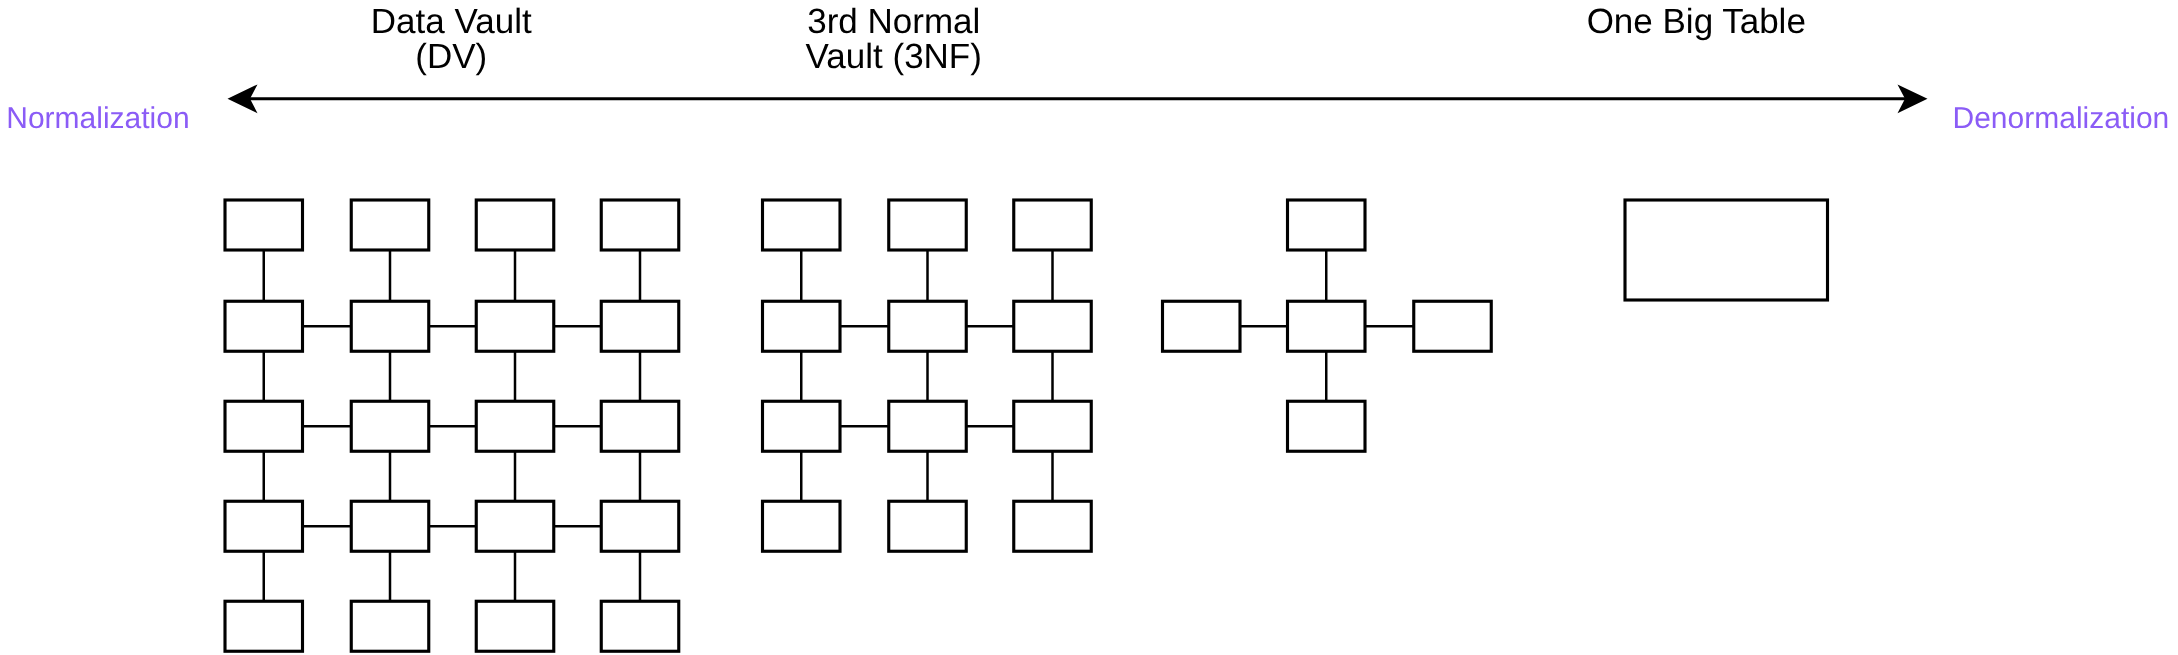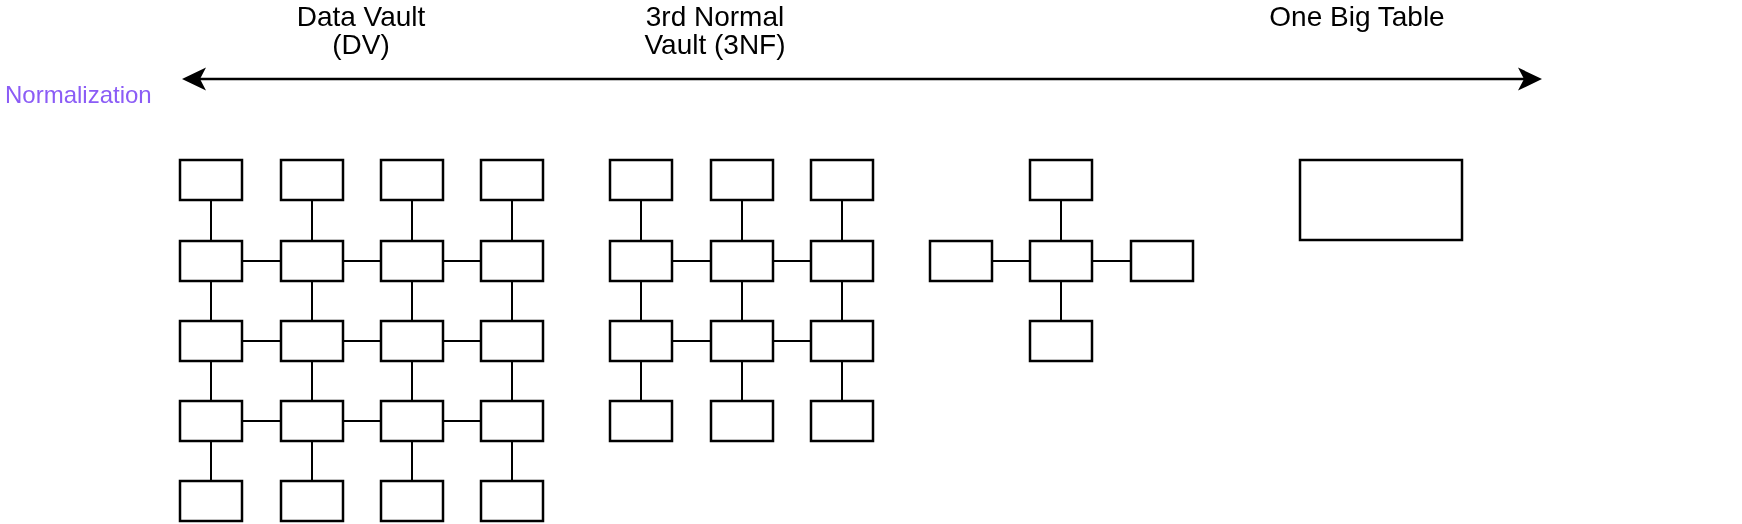--- a/index.html
+++ b/index.html
@@ -138,20 +138,21 @@
         <rect x="930" y="241" width="62" height="40" fill="#ffffff" stroke="#000000" stroke-width="2.5"></rect>
         <rect x="1131" y="241" width="62" height="40" fill="#ffffff" stroke="#000000" stroke-width="2.5"></rect>
         <rect x="1030" y="321" width="62" height="40" fill="#ffffff" stroke="#000000" stroke-width="2.5"></rect>
         <rect x="1030" y="241" width="62" height="40" fill="#ffffff" stroke="#000000" stroke-width="2.5"></rect>
       </g>
       <g>
         <rect x="1300" y="160" width="162" height="80" fill="#ffffff" stroke="#000000" stroke-width="2.5"></rect>
       </g>
     </svg>
   <div class="side-label left">Normalization</div>
+  <div class="side-label right">Denormalization</div>
   <div id="top-labels">
       <div class="top-label" style="left: 361px;">
         <div>Data Vault</div>
         <div>(DV)</div>
       </div>
       <div class="top-label" style="left: 715px;">
         <div>3rd Normal</div>
         <div>Vault (3NF)</div>
       </div>
       <div class="top-label" style="left: 1060px;">

